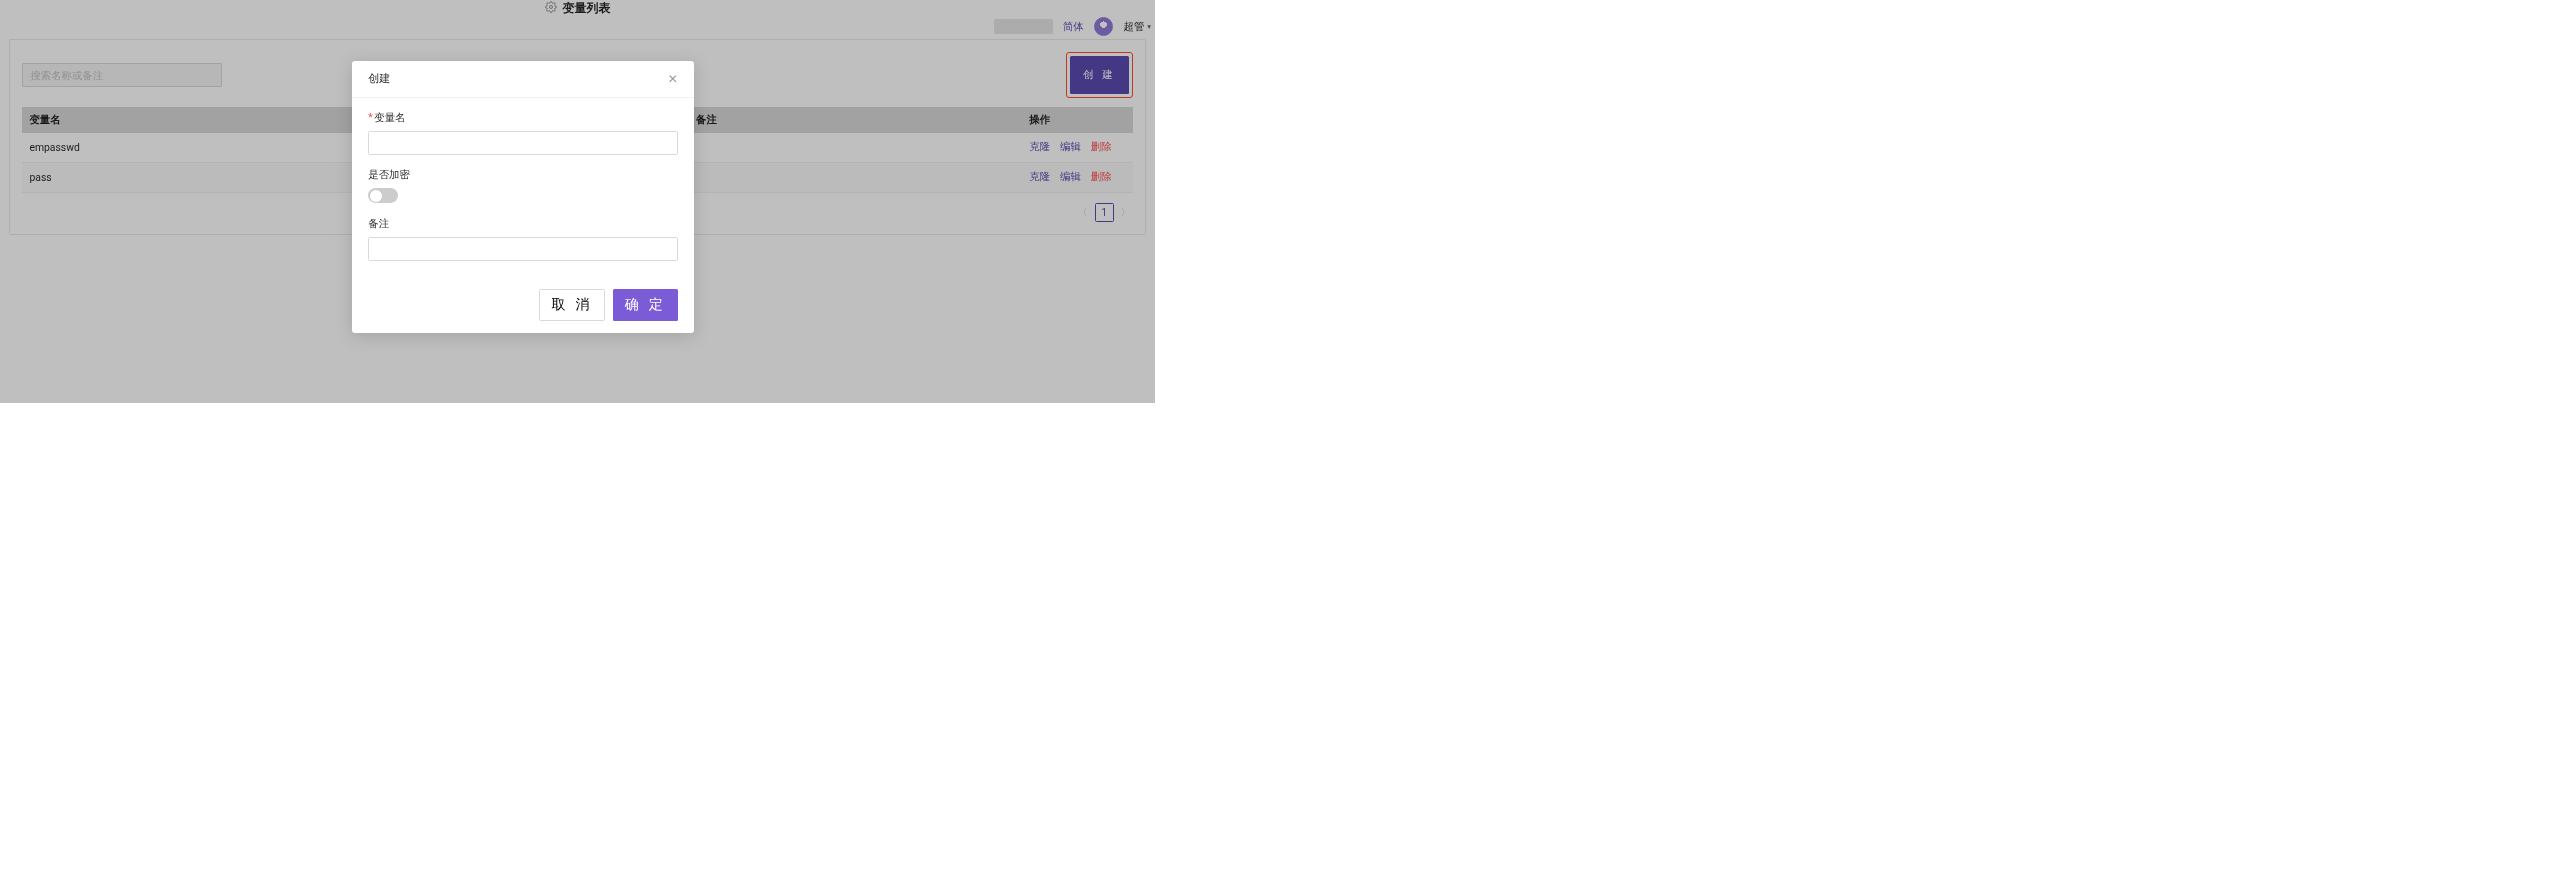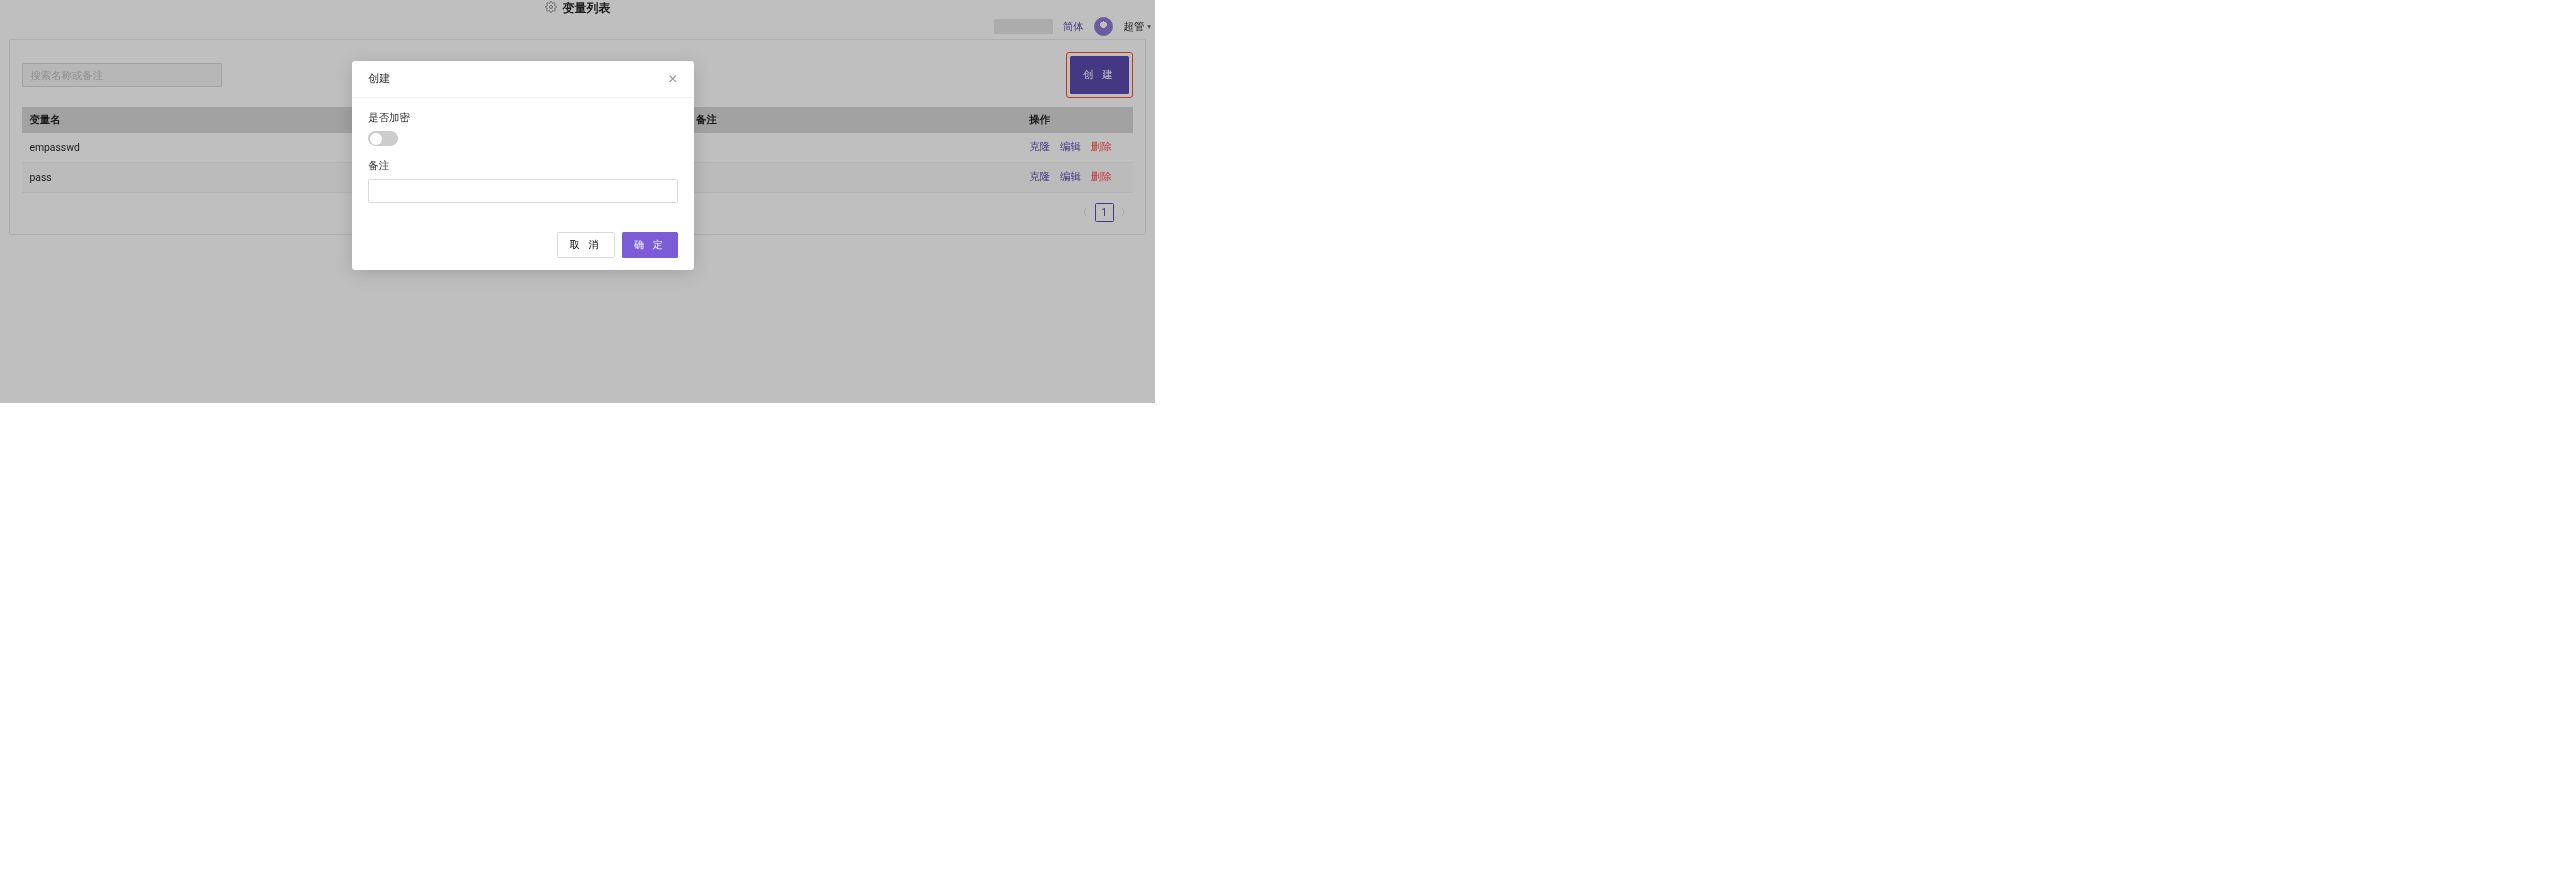--- a/index.html
+++ b/index.html
@@ -174,25 +174,25 @@
   background: #fff;
   border-radius: 50%;
 }
 .modal-footer {
   display: flex;
   justify-content: flex-end;
   gap: 7.4px;
   padding: 9px 16.3px 12px;
 }
 .btn {
-  height: 26px;
+  height: 32px;
   padding: 0 12px;
   border-radius: 1.5px;
   cursor: pointer;
-  font-size: 10px;
+  font-size: 14px;
   letter-spacing: 3px;
 }
 .btn-default { background: #fff; border: 0.7px solid #d9d9d9; }
 .btn-primary { background: #7b5cd6; color: #fff; border: none; }
 .gear-icon svg { width: 12px; height: 12px; stroke: #333; fill: none; }
 .chev { font-size: 7.4px; color: #666; }
 </style>
 </head>
 <body>
 
@@ -264,20 +264,24 @@
 
 <div class="overlay"></div>
 
 <div class="modal">
   <div class="modal-header">
     <span class="modal-title">创建</span>
     <span class="modal-close">✕</span>
   </div>
   <div class="modal-body">
     <div class="form-row">
+      <label class="form-label"><span class="req">*</span><span>变量名</span></label>
+      <input class="form-input" style="">
+    </div>
+    <div class="form-row">
       <label class="form-label">是否加密</label>
       <div class="toggle"></div>
     </div>
     <div class="form-row">
       <label class="form-label">备注</label>
       <input class="form-input" style="">
     </div>
   </div>
   <div class="modal-footer">
     <button class="btn btn-default">取 消</button>

